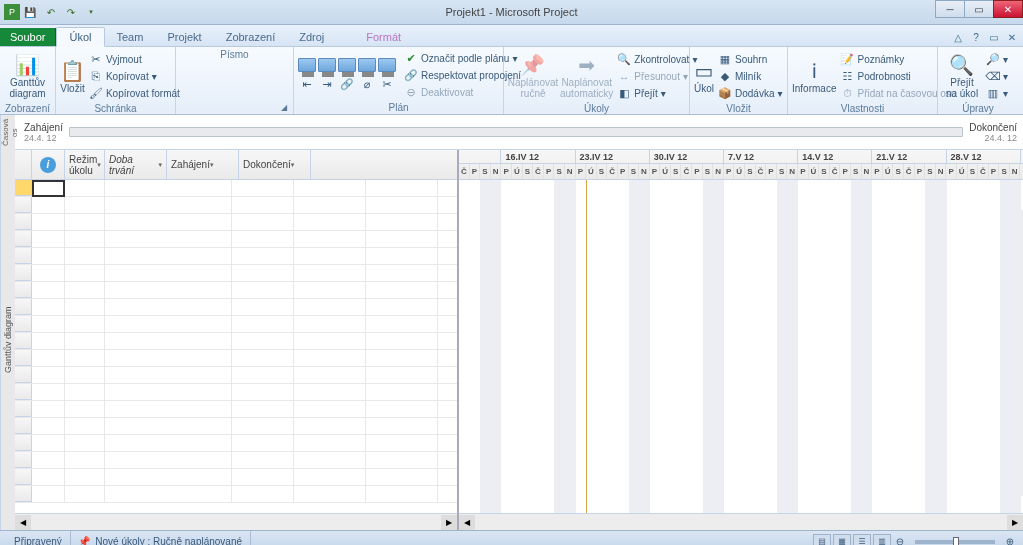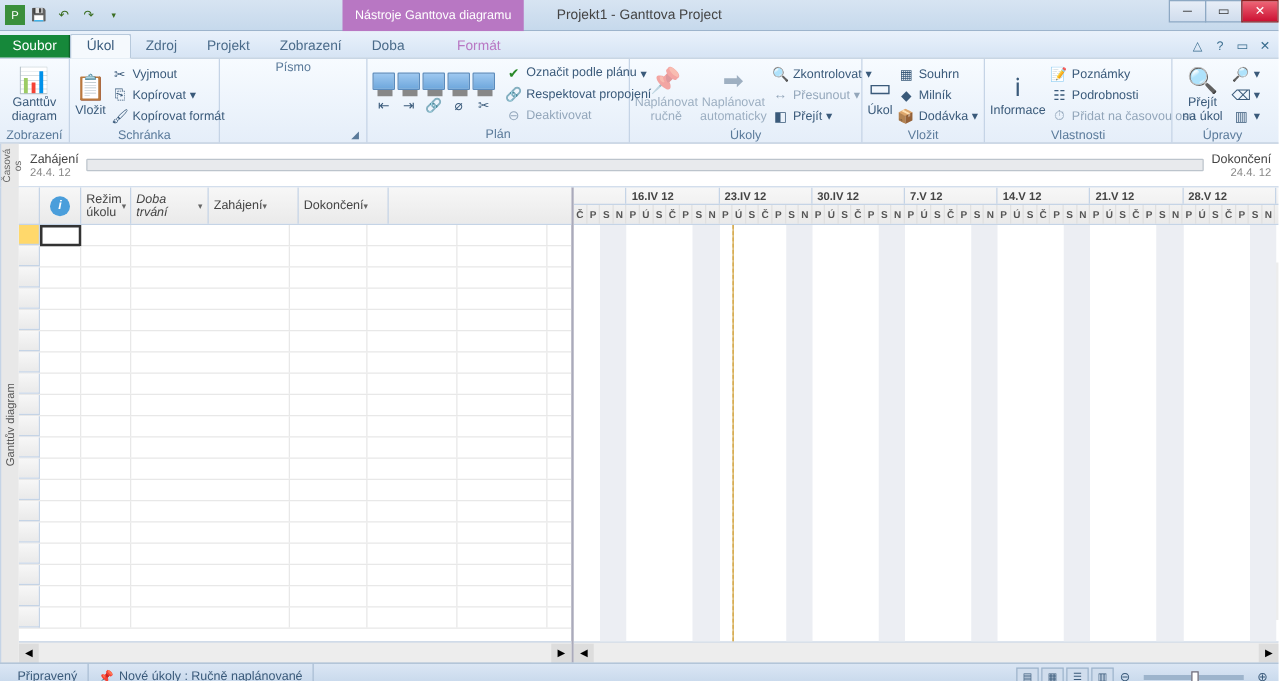--- a/index.html
+++ b/index.html
@@ -97,36 +97,35 @@
 <body>
 
 <div class="titlebar">
   <div class="titlebar-icons-left">
     <span class="qat-btn" style="background:#3b8f3b;color:#fff;width:16px;height:16px;font-size:9px;">P</span>
     <span class="qat-btn">💾</span>
     <span class="qat-btn">↶</span>
     <span class="qat-btn">↷</span>
     <span class="qat-btn" style="font-size:7px;">▾</span>
   </div>
-  <div class="contextual-tab">Nástroje Ganttova diagramu</div>
-  <div class="title-text">Projekt1 - Ganttova Project</div>
+  <div class="title-text">Projekt1 - Microsoft Project</div>
   <div class="window-controls">
     <div class="win-btn">─</div>
     <div class="win-btn">▭</div>
     <div class="win-btn close">✕</div>
   </div>
 </div>
 
 <div class="tabrow">
   <div class="file-tab">Soubor</div>
   <div class="tab active">Úkol</div>
-  <div class="tab">Zdroj</div>
+  <div class="tab">Team</div>
   <div class="tab">Projekt</div>
   <div class="tab">Zobrazení</div>
-  <div class="tab">Doba</div>
+  <div class="tab">Zdroj</div>
   <div class="tab format" style="margin-left:18px;">Formát</div>
   <div class="help-icons">
     <span>△</span>
     <span>?</span>
     <span>▭</span>
     <span>✕</span>
   </div>
 </div>
 
 <div class="ribbon">

